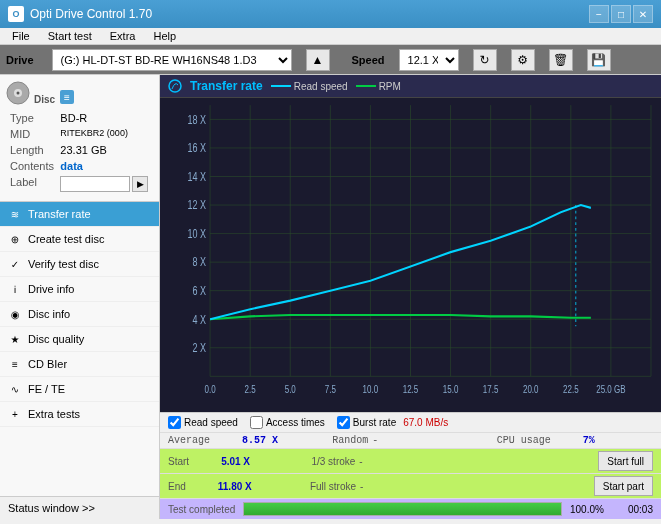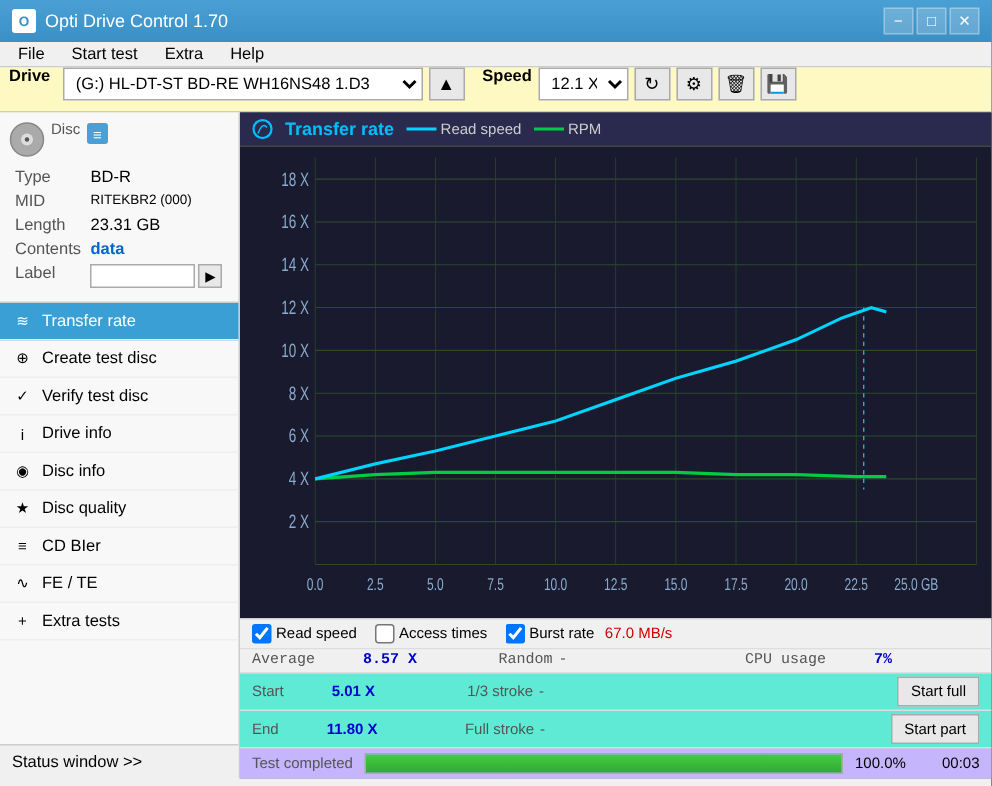--- a/index.html
+++ b/index.html
@@ -32,27 +32,27 @@
       gap: 2px;
     }
     .menu-item {
       padding: 2px 8px;
       cursor: pointer;
       border-radius: 2px;
     }
 
     
     .toolbar {
-      background: #fef9c3;
+      background: #737373;
       height: 30px;
       display: flex;
-      align-items: flex-start;
+      align-items: center;
       padding: 0 6px;
       border-bottom: 1px solid #ccc;
-      gap: 4px;
+      gap: 14px;
     }
     .toolbar-label { font-weight: bold; margin-right: 4px; }
     .toolbar-drive-select {
       height: 22px;
       border: 1px solid #aaa;
       background: white;
       font-size: 11px;
       padding: 0 4px;
       flex: 1;
       max-width: 240px;
@@ -88,23 +88,24 @@
       flex-direction: column;
     }
 
     
     .disc-section {
       border-bottom: 1px solid #ccc;
       padding: 6px;
     }
     .disc-header {
       display: flex;
-      align-items: flex-start;
+      align-items: flex-end;
       gap: 4px;
       margin-bottom: 4px;
+      font-weight: bold;
     }
     .disc-icon { width: 24px; height: 24px; }
     .disc-table { width: 100%; }
     .disc-table td { padding: 1px 2px; vertical-align: top; }
     .disc-table .label { color: #555; white-space: nowrap; }
     .disc-table .value { color: #000; font-weight: 500; }
     .disc-table .value.blue { color: #0066cc; font-weight: bold; }
     .label-input {
       border: 1px solid #aaa;
       height: 16px;
@@ -202,21 +203,21 @@
     .stat-value { color: #0000cc; font-weight: bold; margin-left: 28px; }
     .stat-dash { color: #555; }
 
     
     .action-row {
       display: flex;
       align-items: center;
       padding: 2px 8px;
       gap: 8px;
       font-size: 10px;
-      background: #5eead4;
+      background: #bef264;
       border-bottom: 1px solid #ddd;
     }
     .action-btn {
       height: 20px;
       padding: 0 8px;
       background: #e8e8e8;
       border: 1px solid #aaa;
       cursor: pointer;
       font-size: 10px;
       white-space: nowrap;

